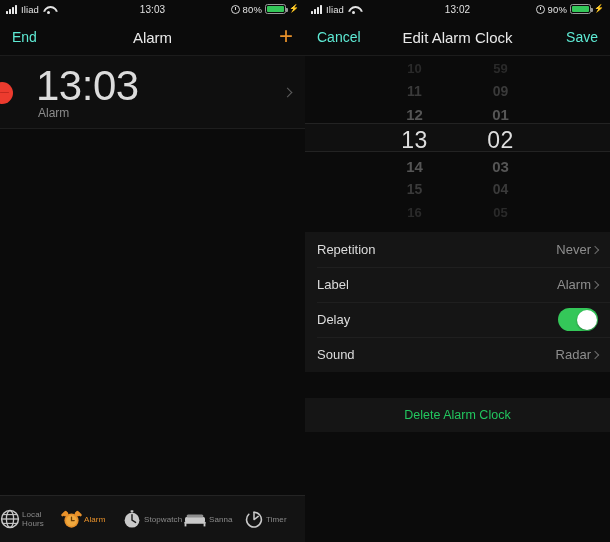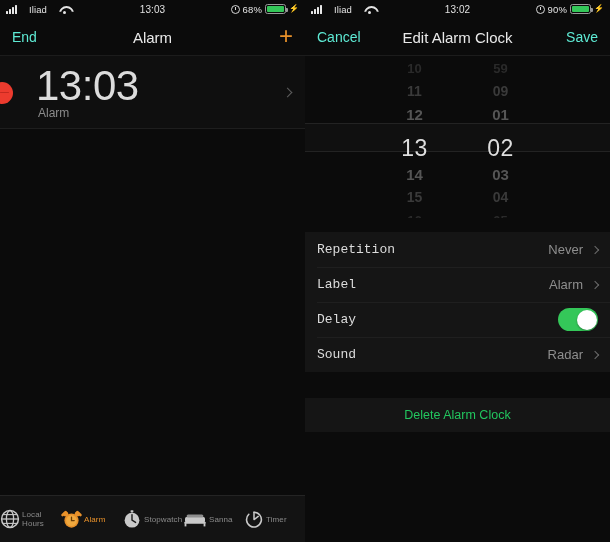--- a/index.html
+++ b/index.html
@@ -15,21 +15,21 @@
   .panel { position:relative; width:305px; height:542px; background:#0d0d0d; overflow:hidden; }
   .panel.left  { background:#0b0b0b; }
   .panel.right { background:#0b0b0b; }
 
   
   .statusbar {
     height:18px; display:flex; align-items:center;
     padding:0 6px; font-size:9.5px; color:#e8e8e8; letter-spacing:.1px;
     position:relative;
   }
-  .sb-left { display:flex; align-items:center; gap:12px; }
+  .sb-left { display:flex; align-items:center; gap:4px; }
   .sb-center {
     position:absolute; left:0; right:0; text-align:center;
     font-size:10px; color:#e0e0e0; font-weight:500; pointer-events:none;
   }
   .sb-right { margin-left:auto; display:flex; align-items:center; gap:3px; z-index:2; }
   .bars { display:flex; align-items:flex-end; gap:1px; height:9px; }
   .bars i { display:block; width:2px; background:#e8e8e8; border-radius:.5px; }
   .bars i:nth-child(1){height:3px;} .bars i:nth-child(2){height:5px;}
   .bars i:nth-child(3){height:7px;} .bars i:nth-child(4){height:9px;}
   .carrier { font-size:9.5px; color:#e3e3e3; }
@@ -121,34 +121,34 @@
   .pcol { width:56px; display:flex; flex-direction:column; align-items:center; }
   .pitem {
     height:23px; line-height:23px; font-size:15px; color:#4a4a4a;
     font-weight:700; text-align:center; width:100%;
   }
   .pitem.f3 { color:#2a2a2a; font-size:13px; }
   .pitem.f2 { color:#3a3a3a; font-size:14px; }
   .pitem.f1 { color:#555; }
   .pitem.sel {
     color:#dedede; font-size:23px; height:29px; line-height:29px;
-    font-weight:400; letter-spacing:.5px;margin-top:8px;
+    font-weight:400; letter-spacing:.5px;
   }
 
   
   .group { margin-top:14px; background:#151515; }
   .srow {
     position:relative; height:35px; display:flex; align-items:center;
     padding:0 12px; cursor:pointer;
   }
   .srow + .srow::before{
     content:""; position:absolute; left:12px; right:0; top:0; height:1px; background:#1f1f1f;
   }
-  .srow .skey { font-size:13px; color:#dcdcdc;font-family:Liberation Mono, monospace; }
-  .srow .sval { margin-left:auto; font-size:13px; color:#8e8e8e; margin-right:9px; }
+  .srow .skey { font-size:13px; color:#dcdcdc; }
+  .srow .sval { margin-left:auto; font-size:13px; color:#8e8e8e; margin-right:1px; }
   .srow .chev {
     width:6px; height:6px; border-top:1.5px solid #6c6c6c; border-right:1.5px solid #6c6c6c;
     transform:rotate(45deg);
   }
   .toggle {
     margin-left:auto; width:40px; height:23px; border-radius:12px;
     background:#34c759; position:relative; cursor:pointer;
   }
   .toggle i {
     position:absolute; top:1.5px; left:18.5px; width:20px; height:20px;
@@ -174,21 +174,21 @@
             <i></i>
             <i></i>
             <i></i>
           </span>
         <span class="carrier">Iliad</span>
         <span class="wifi"></span>
       </div>
       <div class="sb-center">13:03</div>
       <div class="sb-right">
         <span class="alarm-glyph"></span>
-        <span class="batt-pct">68%</span>
+        <span class="batt-pct">80%</span>
         <span class="battery">
             <span></span>
           </span>
         <span class="bolt">⚡</span>
       </div>
     </div>
 
     <div class="navbar">
       <button class="nav-btn">End</button>
       <div class="nav-title">Alarm</div>

